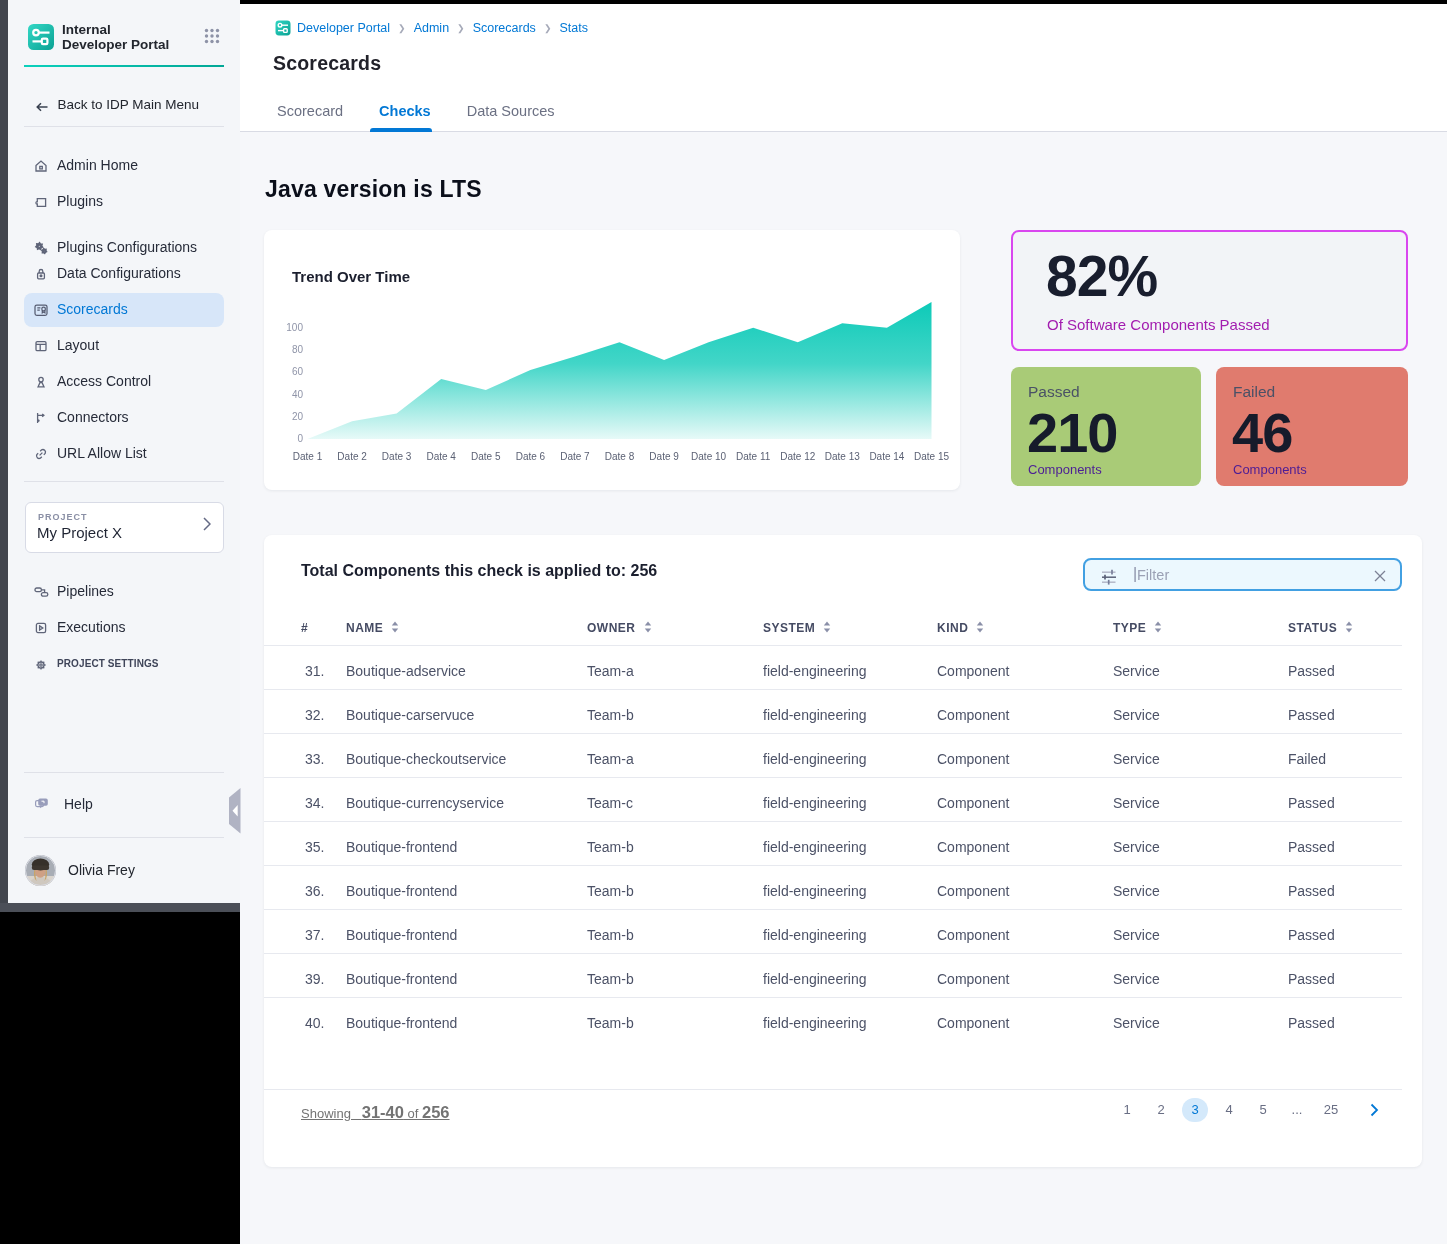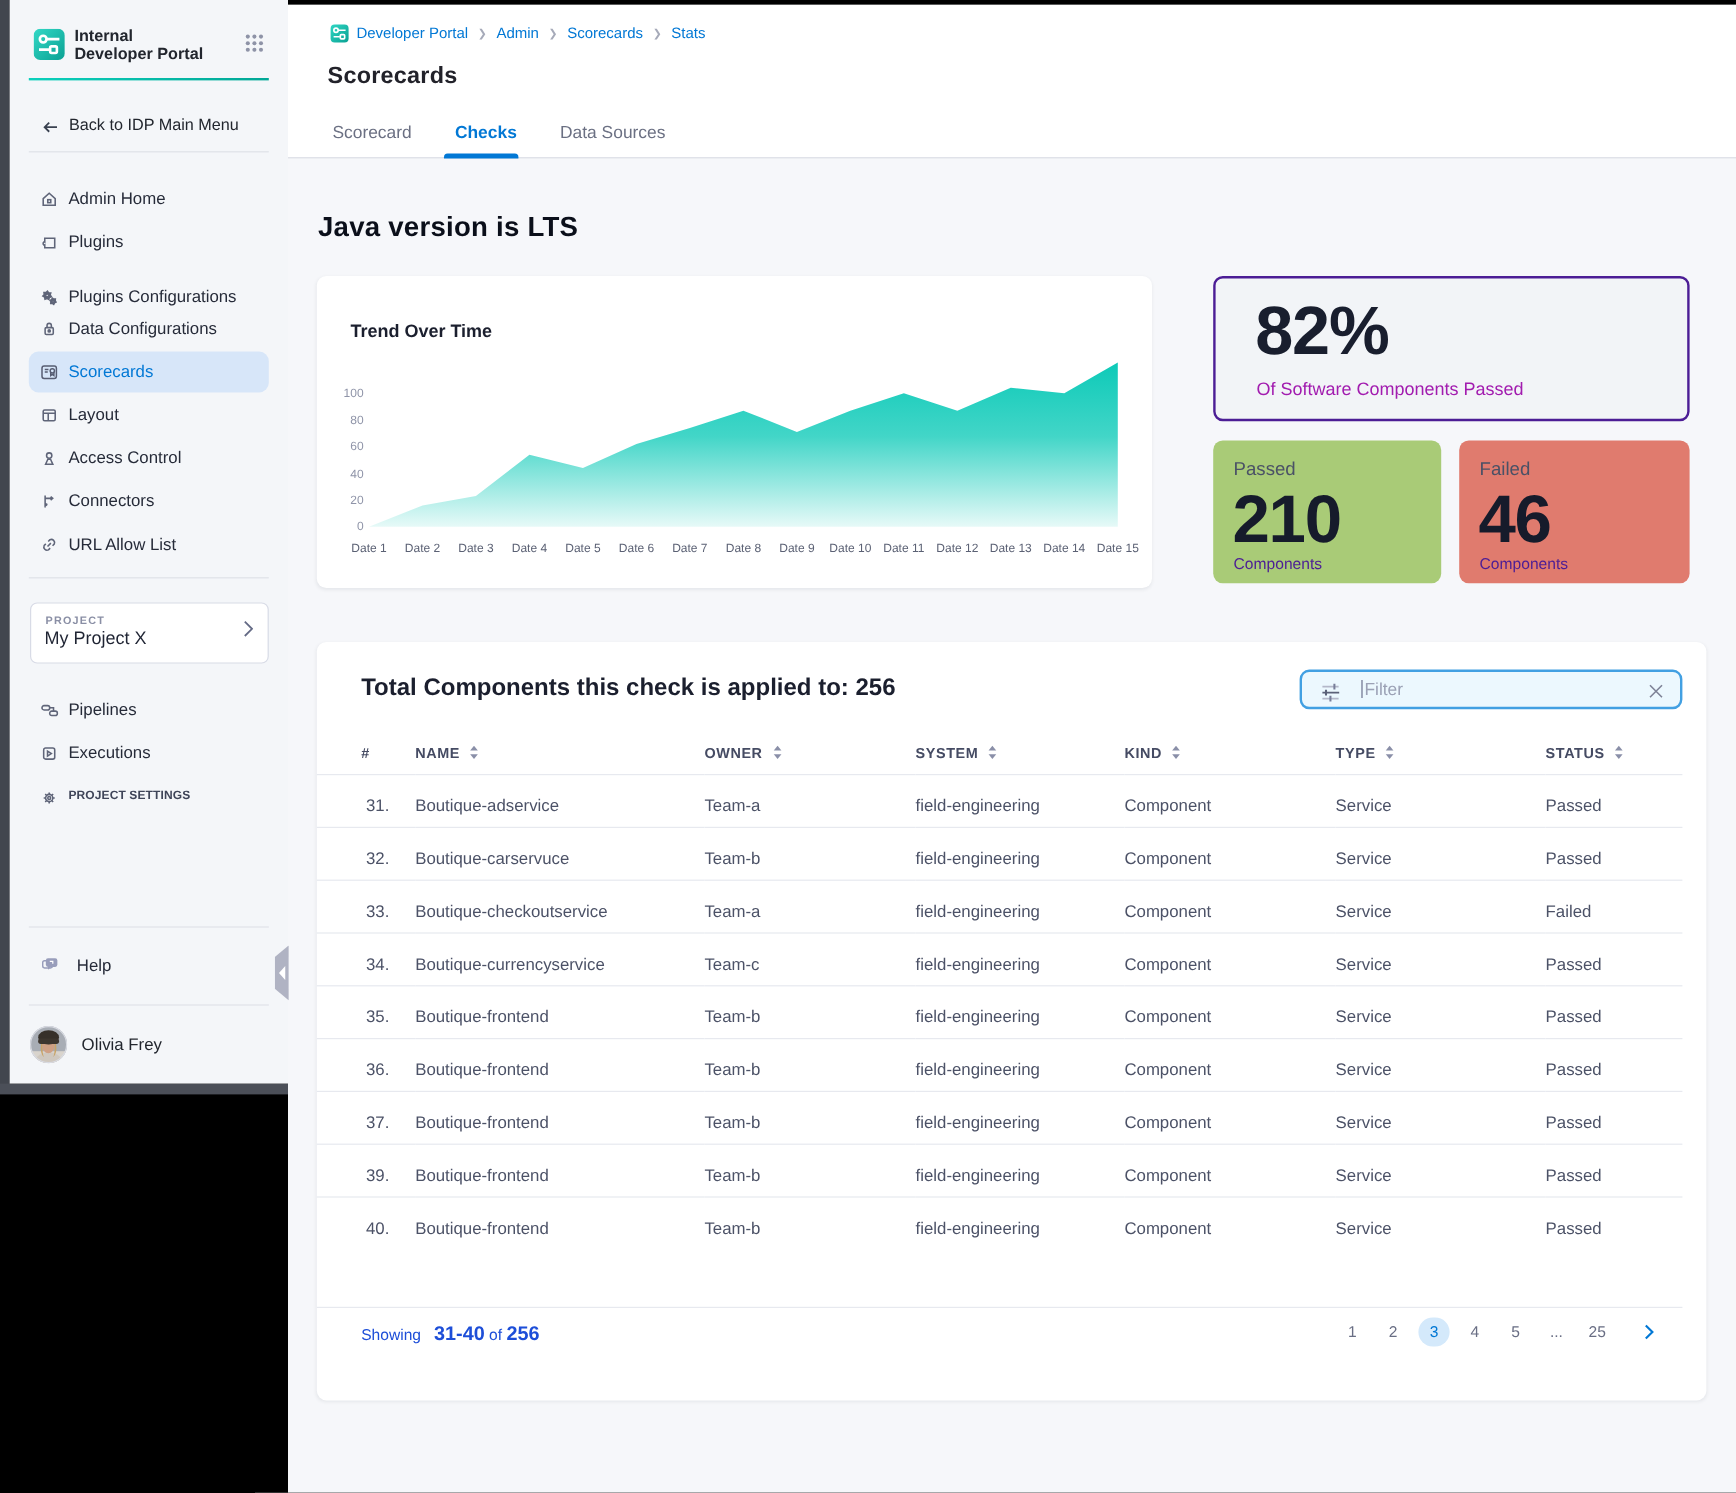--- a/index.html
+++ b/index.html
@@ -16,42 +16,42 @@
 .tabs .t { margin-right:36px; }
 .tabs .active { color:#0278d5; font-weight:bold; }
 #tabbar { position:absolute; left:130px; top:124px; width:62px; height:4px; background:#0278d5; border-radius:3px 3px 0 0; }
 
 #javatitle { position:absolute; left:25px; top:172px; font-size:23px; font-weight:bold; color:#0b0f1a; letter-spacing:0.2px;text-align:center; }
 
 
 .card { position:absolute; background:#fff; border-radius:8px; box-shadow:0 1px 3px rgba(40,48,70,0.08); }
 #chartcard { left:24px; top:226px; width:696px; height:260px; }
 #charttitle { position:absolute; left:28px; top:38px; font-size:15px; font-weight:bold; color:#1b1f2e; }
-#pctcard { left:771px; top:226px; width:397px; height:121px; background:#f2f4f7; border:2px solid #4c1d95; border-radius:8px; box-shadow:none; }
+#pctcard { left:771px; top:226px; width:397px; height:121px; background:#f2f4f7; border:2px solid #d946ef; border-radius:8px; box-shadow:none; }
 #pctnum { position:absolute; left:33px; top:11px; font-size:57px; font-weight:bold; color:#191e2e; letter-spacing:-1px; }
 #pctcap { position:absolute; left:34px; top:84px; font-size:15px; color:#a21caf;text-align:right; }
 #passcard { left:771px; top:363px; width:190px; height:119px; background:#a9cb77; border-radius:8px; box-shadow:none; }
 #failcard { left:976px; top:363px; width:192px; height:119px; background:#e07b6e; border-radius:8px; box-shadow:none; }
 .statlabel { position:absolute; left:17px; top:16px; font-size:15.5px; color:#4a5166; }
 .statnum { position:absolute; left:16px; top:33px; font-size:56px; font-weight:bold; color:#161b2b; letter-spacing:-1px; }
 .statcap { position:absolute; left:17px; top:95px; font-size:13px; color:#4c1d95; }
 
 
 #tablecard { left:24px; top:531px; width:1158px; height:632px; }
-#tabletitle { position:absolute; left:37px; top:27px; font-size:20px; font-weight:bold; color:#1b1f2e; }
+#tabletitle { position:absolute; left:37px; top:27px; font-size:16px; font-weight:bold; color:#1b1f2e; }
 #filterbox { position:absolute; left:819px; top:23px; width:319px; height:33px; background:#ecf8fe; border:2px solid #42a0e2; border-radius:8px; }
 #filterbox .ph { position:absolute; left:52px; top:7px; font-size:14.5px; color:#9ba1b5; }
 #filterbox .caret { position:absolute; left:48px; top:5px; font-size:16px; color:#8a90a8; font-weight:400; }
 #filterbox .x { position:absolute; right:13px; top:6px; font-size:14px; color:#7d8296; }
 table.grid { position:absolute; left:0; top:77px; width:1138px; border-collapse:collapse; }
 table.grid th { font-size:12px; font-weight:bold; color:#454b63; letter-spacing:0.5px; text-align:left; padding:0; height:33px; vertical-align:middle; }
 table.grid td { font-size:14px; color:#4c5267; border-top:1px solid #e7e9ef; height:44px; vertical-align:middle; padding:8px 0 0 0; }
 .sorticon { display:inline-block; margin-left:8px; vertical-align:-1px; }
 #tfoot { position:absolute; left:0; top:554px; width:1138px; border-top:1px solid #e7e9ef; height:44px; }
-#showing { position:absolute; left:37px; top:13px; font-size:13px; color:#1d4ed8; }
+#showing { position:absolute; left:37px; top:13px; font-size:13px; color:#737373;text-decoration:underline; }
 #pager { position:absolute; right:20px; top:8px; display:flex; align-items:center; font-size:13px; color:#696e84; }
 #pager .pg { width:26px; text-align:center; line-height:24px; height:24px; margin-left:8px; }
 #pager .cur { background:#d4e9fb; border-radius:13px; color:#0278d5; }
 
 
 #shadowL { position:absolute; left:0; top:0; width:8px; height:911px; background:#42464e; }
 #shadowB { position:absolute; left:0; top:903px; width:240px; height:9px; background:#4b4f58; }
 #sidebar { position:absolute; left:8px; top:0; width:232px; height:903px; background:#f4f6f9; }
 #logotext { position:absolute; left:54px; top:22px; font-size:13.5px; font-weight:bold; color:#22262e; line-height:15px; }
 #teal-line { position:absolute; left:16px; top:65px; width:200px; height:2px; background:linear-gradient(90deg,#0bd0bc,#01a796); }

